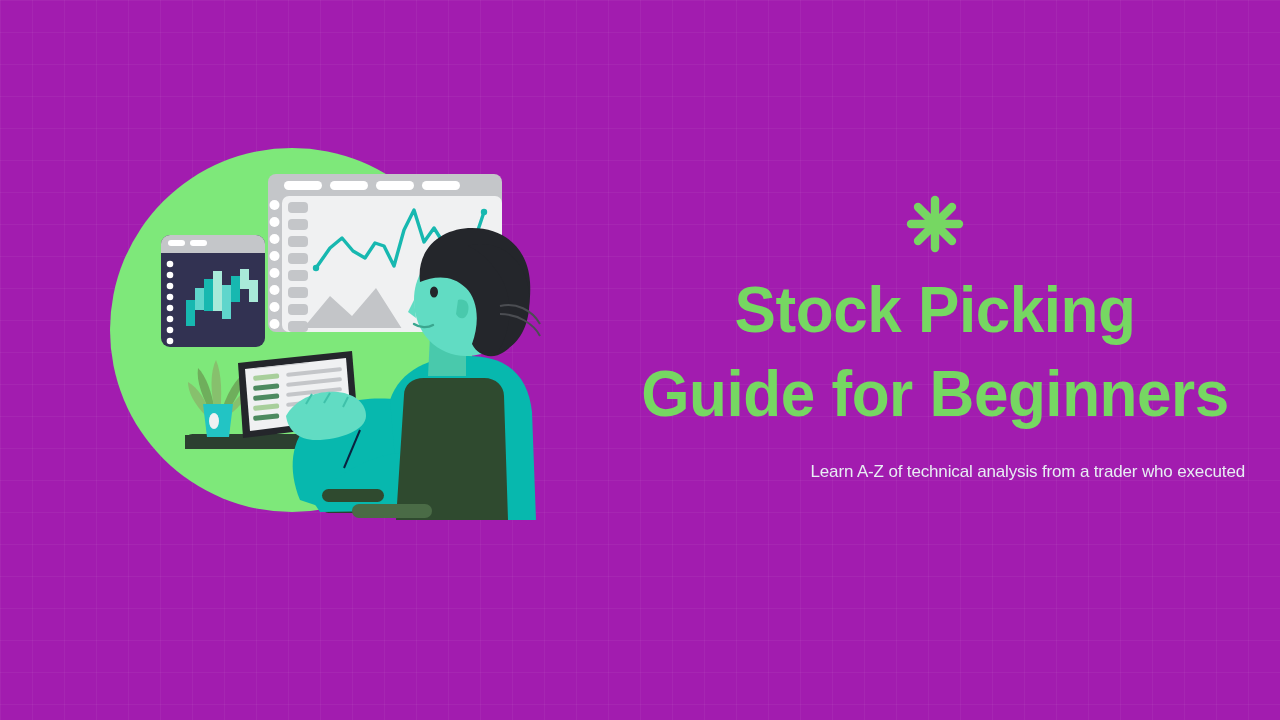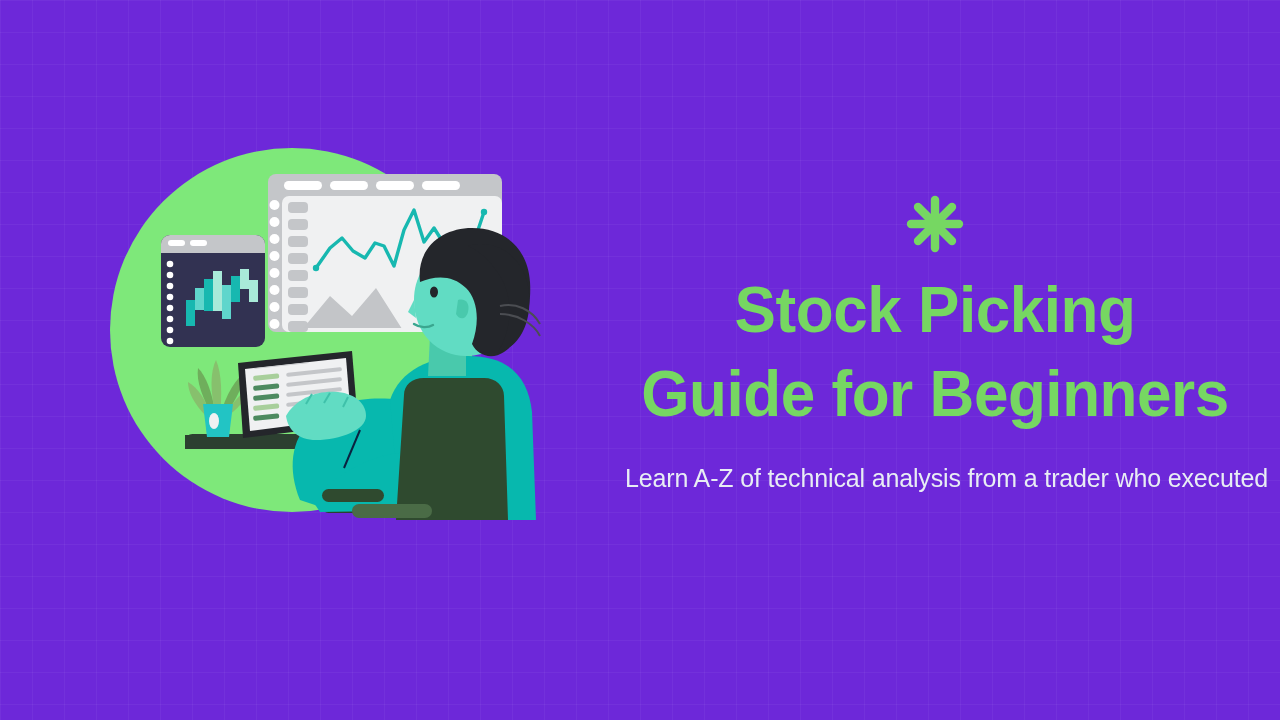--- a/index.html
+++ b/index.html
@@ -6,21 +6,21 @@
   * { margin:0; padding:0; box-sizing:border-box; }
   html,body { width:1280px; height:720px; overflow:hidden; }
   body {
     font-family:"Liberation Sans", sans-serif;
     background:#14253f;
     position:relative;
   }
   #slide {
     position:absolute; inset:0;
     width:1280px; height:720px;
-    background-color:#6d28d9;
+    background-color:#a21caf;
     overflow:hidden;
   }
   
   #grid {
     position:absolute; inset:0;
     background-image:
       linear-gradient(to right, rgba(255,255,255,0.045) 1px, transparent 1px),
       linear-gradient(to bottom, rgba(255,255,255,0.045) 1px, transparent 1px);
     background-size:32px 32px;
     background-position:0 0;
@@ -58,21 +58,21 @@
     letter-spacing:-0.5px;
     transform:scaleX(0.97);
     font-family:"Liberation Sans", sans-serif;
   }
   #title .line { display:block; white-space:nowrap; }
   #subtitle {
     margin-top:22px;
     width:620px;
     text-align:right;
     color:#e8edf4;
-    font-size:25px;
+    font-size:17px;
     line-height:1.52;
     font-weight:400;
     letter-spacing:-0.15px;
   }
   #subtitle .sline { display:block; white-space:nowrap; }
 </style>
 </head>
 <body>
 
 <div id="slide">

